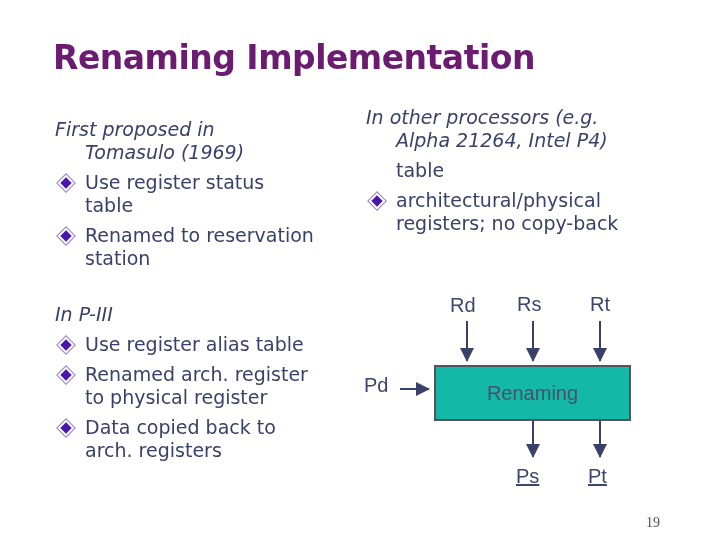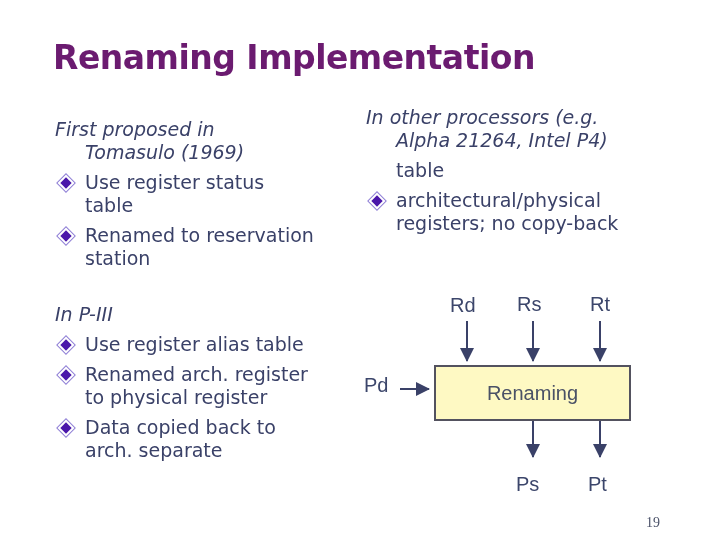--- a/index.html
+++ b/index.html
@@ -30,24 +30,24 @@
     transform:rotate(45deg);
     border:1px solid #8f7fd6;
     background:#ffffff;
   }
   .bullet-inner{position:absolute;left:2px;top:2px;right:2px;bottom:2px;background:#4a16aa;}
   .diagram-label{
     position:absolute;
     font-family:"Liberation Sans", sans-serif;
     font-size:20px;color:#3c466b;white-space:nowrap;
   }
-  .underlined{margin-top:8px;}
+  .underlined{text-decoration:underline;}
   .rename-box{
     position:absolute;left:434px;top:365px;width:193px;height:52px;
-    background:#fef9c3;border:2px solid #53525f;
+    background:#14b8a6;border:2px solid #53525f;
     display:flex;align-items:center;justify-content:center;
     font-family:"Liberation Sans", sans-serif;
     font-size:20px;color:#4a5166;
   }
   .arrows{position:absolute;left:0;top:0;width:720px;height:540px;pointer-events:none;}
   .page-number{
     position:absolute;left:646px;top:502px;
     font-family:Liberation Serif, serif;
     font-size:14px;color:#4a5168;margin-top:13px;
   }
@@ -107,21 +107,21 @@
       <div class="item lvl2">
         <div class="line indent"><span class="bullet">
             <span class="bullet-inner"></span>
           </span><span>Renamed arch. register</span></div>
         <div class="line indent"><span>to physical register</span></div>
       </div>
       <div class="item lvl2">
         <div class="line indent"><span class="bullet">
             <span class="bullet-inner"></span>
           </span><span>Data copied back to</span></div>
-        <div class="line indent"><span>arch. separate</span></div>
+        <div class="line indent"><span>arch. registers</span></div>
       </div>
     </div>
 
   <svg class="arrows" viewBox="0 0 720 540" xmlns="http://www.w3.org/2000/svg">
     <defs>
       <marker id="ah" markerWidth="8" markerHeight="8" refX="6.5" refY="3.5" orient="auto">
         <path d="M0,0 L7,3.5 L0,7 Z" fill="#3a4168"></path>
       </marker>
     </defs>
     <g stroke="#3a4168" stroke-width="2" fill="none">

